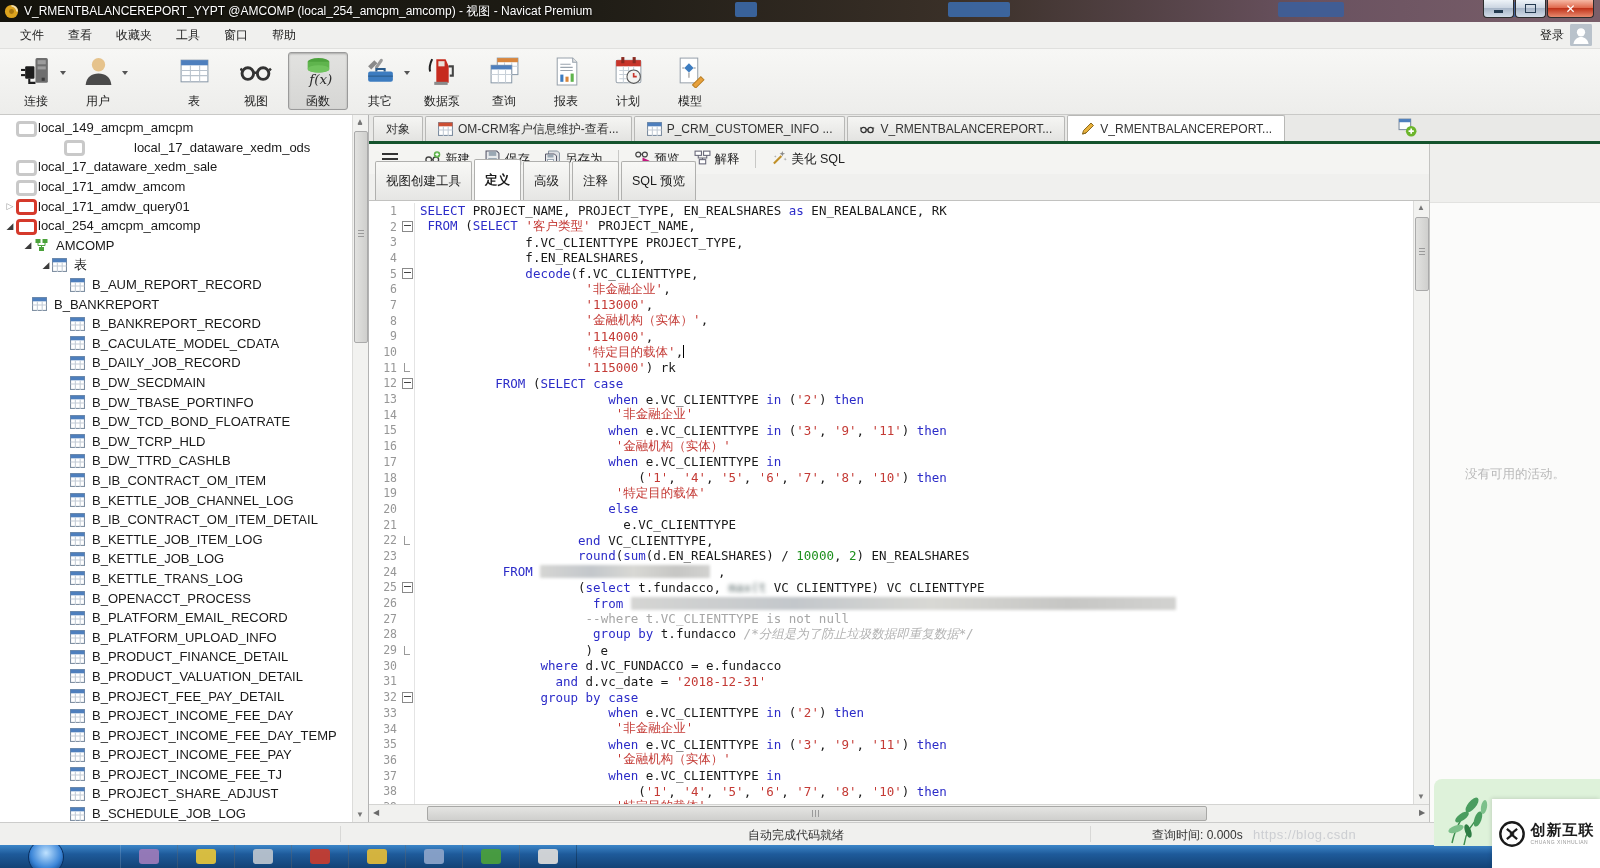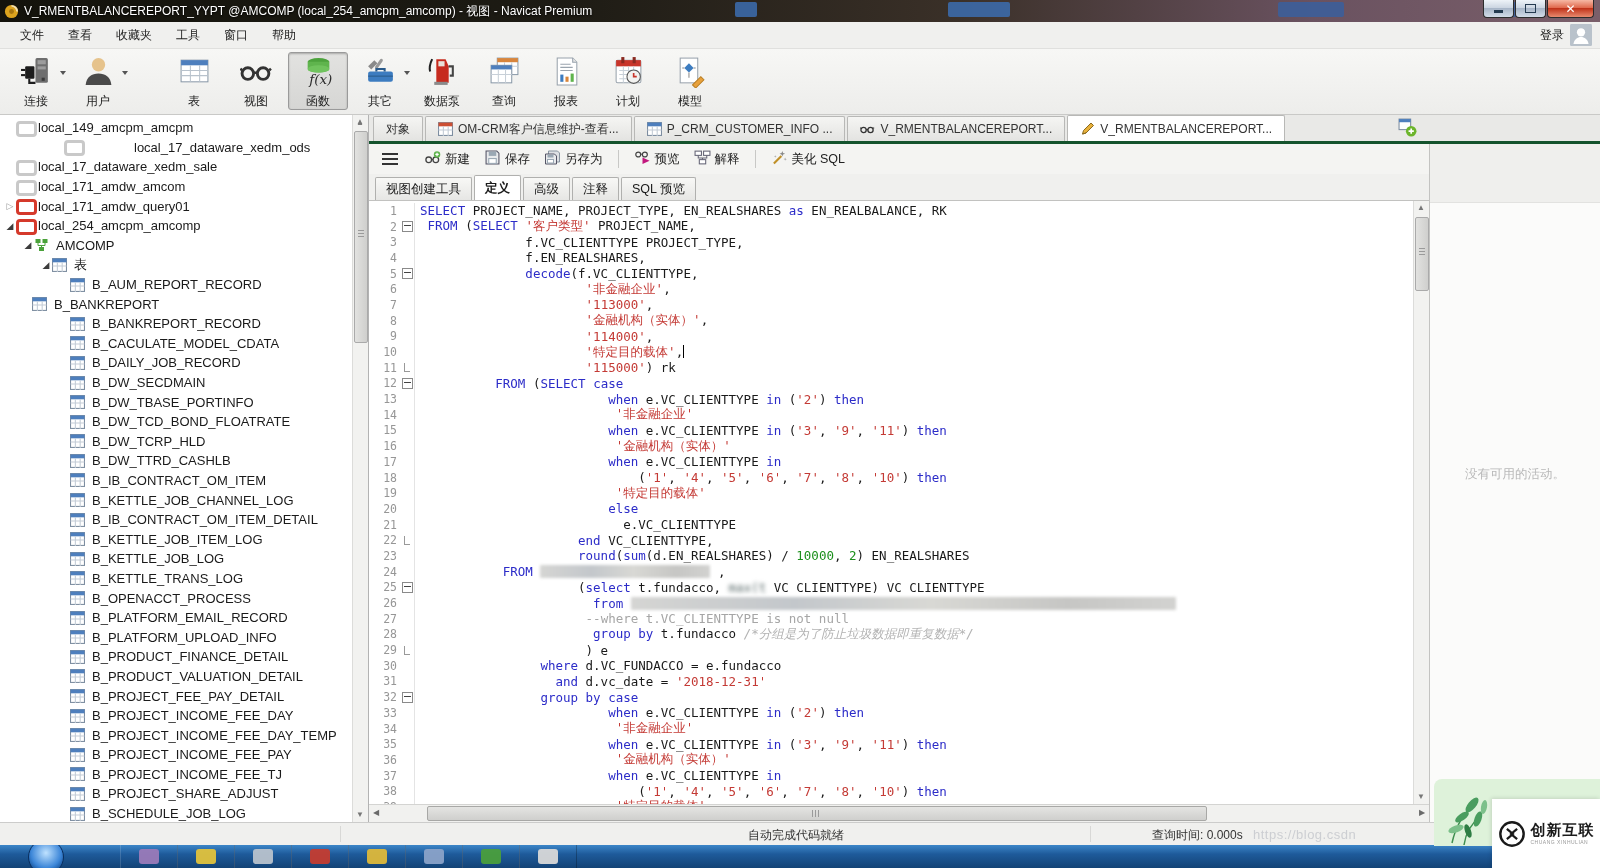--- a/index.html
+++ b/index.html
@@ -59,21 +59,21 @@
   .editor{flex:1 1 auto;display:flex;flex-direction:column;min-width:0;background:#fff;}
   
   .ed-toolbar{height:30px;background:#f4f4f2;display:flex;align-items:center;padding-left:10px;flex:0 0 auto;}
   .ham{width:22px;height:18px;display:flex;flex-direction:column;justify-content:center;margin-right:16px;}
   .ham div{height:2px;background:#333;margin:1.5px 3px;}
   .ed-btn{display:flex;align-items:center;padding:3px 7px;border-radius:2px;color:#222;font-size:12.5px;white-space:nowrap;}
   .ed-btn svg{width:17px;height:15px;margin-right:4px;}
   .ed-sep{width:1px;height:18px;background:#c8c8c6;margin:0 8px;}
   
   .subtabs{height:26px;background:#f0f0ee;border-bottom:1px solid #c2c2c0;display:flex;align-items:flex-end;padding-left:6px;flex:0 0 auto;}
-  .subtab{height:22px;padding:0 10px;display:flex;align-items:center;border:1px solid #b0b0ae;border-bottom:none;border-radius:2px 2px 0 0;background:linear-gradient(#f8f8f6,#e6e6e4);margin-right:2px;font-size:12.5px;}
+  .subtab{height:22px;padding:8px 10px;display:flex;align-items:center;border:1px solid #b0b0ae;border-bottom:none;border-radius:2px 2px 0 0;background:linear-gradient(#f8f8f6,#e6e6e4);margin-right:2px;font-size:12.5px;}
   .subtab.active{background:#fff;height:24px;font-weight:bold;}
   
   .code-wrap{flex:1 1 auto;position:relative;overflow:hidden;background:#fff;}
   .code{position:absolute;inset:0 15px 0 0;padding-top:2px;font-family:"DejaVu Sans Mono","Liberation Mono",monospace;font-size:12.5px;}
   .code-line{height:15.7px;display:flex;align-items:center;white-space:pre;}
   .gutter{width:28px;flex:0 0 auto;text-align:right;color:#969696;font-size:11.5px;padding-right:3px;}
   .fold{width:14px;flex:0 0 auto;display:flex;align-items:center;justify-content:center;border-right:1px solid #e4e4e4;align-self:stretch;}
   .foldbox{width:9px;height:9px;border:1px solid #8a8a8a;background:#fff;position:relative;display:inline-block;}
   .foldbox::after{content:"";position:absolute;left:1px;right:1px;top:3px;border-top:1px solid #444;}
   .foldend{display:inline-block;width:5px;height:8px;border-left:1px solid #999;border-bottom:1px solid #999;}

